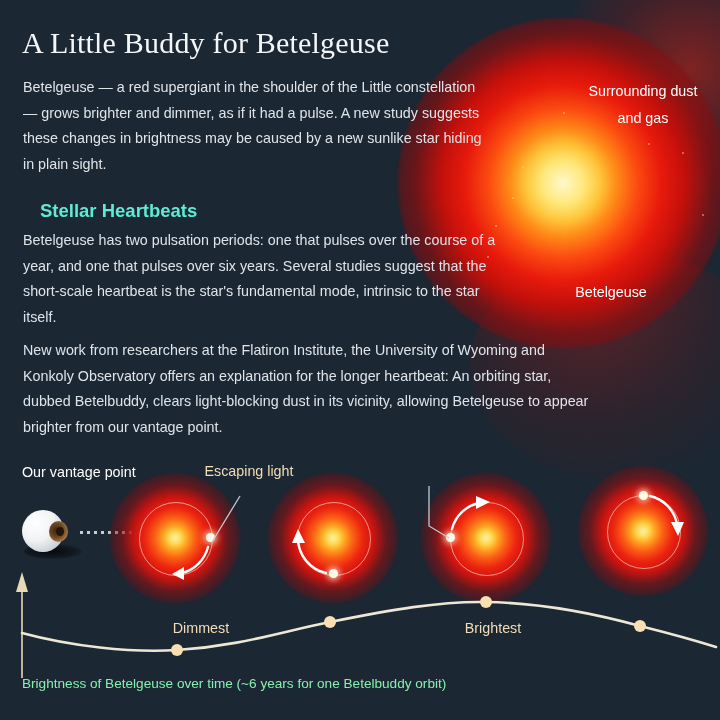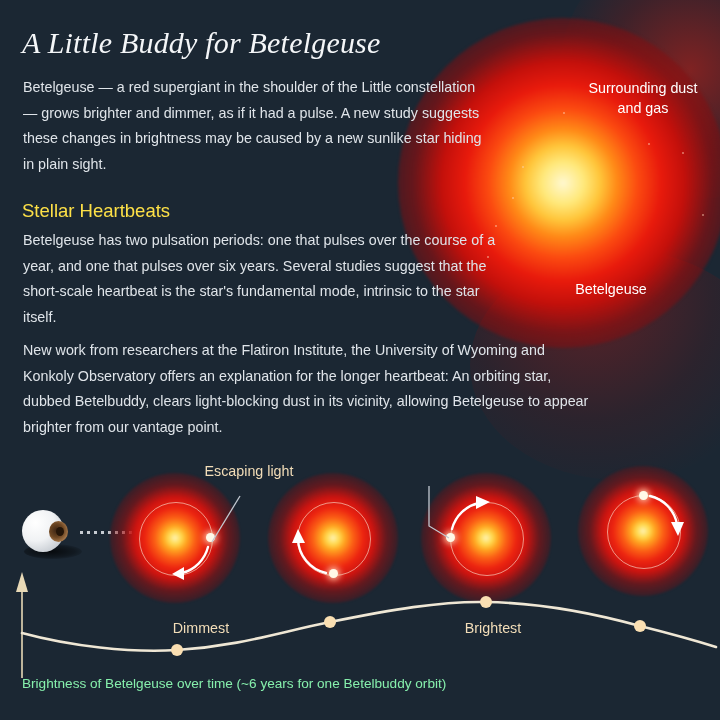--- a/index.html
+++ b/index.html
@@ -31,37 +31,37 @@
     left:470px;top:250px;width:300px;height:230px;
     background:radial-gradient(circle at 40% 20%,
       rgba(190,26,22,0.40) 0%, rgba(120,18,18,0.18) 48%, rgba(27,39,51,0) 78%);
   }
   .speck{position:absolute;border-radius:50%;background:#ffd9c0;opacity:.55;}
 
   
   #headline{
     position:absolute;left:22px;top:26px;
     font-family:"Liberation Serif",serif;
-    font-size:30px;color:#f4f6f8;letter-spacing:.2px;white-space:nowrap;font-style:italic;
+    font-size:30px;color:#f4f6f8;letter-spacing:.2px;white-space:nowrap;
   }
   .body-copy{
     position:absolute;left:23px;
     color:#dfe4e9;font-size:14.3px;line-height:25.5px;
   }
   #para-intro{top:75px;width:470px;}
   #subhead{
-    position:absolute;left:22px;top:200px;
-    font-size:18.5px;font-weight:normal;color:#fde047;
+    position:absolute;left:40px;top:200px;
+    font-size:18.5px;font-weight:bold;color:#5eead4;
   }
   #para-heart{top:228px;width:480px;}
   #para-study{top:338px;width:570px;}
 
   
   .star-label{
-    position:absolute;color:#ffffff;font-size:14.3px;line-height:20px;
+    position:absolute;color:#ffffff;font-size:14.3px;line-height:27px;
     text-align:center;
   }
   #lbl-dust{left:578px;top:78px;width:130px;}
   #lbl-betelgeuse{left:521px;top:279px;width:180px;}
 
   
   .diag-label{position:absolute;font-size:14.3px;line-height:19px;}
   .diag-label.white{color:#ffffff;}
   .diag-label.cream{color:#f2ddb8;}
   #lbl-vantage{left:22px;top:463px;width:120px;}
@@ -147,20 +147,21 @@
 
   <div id="subhead">Stellar Heartbeats</div>
 
   <div class="body-copy" id="para-study">New work from researchers at the Flatiron Institute, the University of Wyoming and Konkoly Observatory offers an explanation for the longer heartbeat: An orbiting star, dubbed Betelbuddy, clears light-blocking dust in its vicinity, allowing Betelgeuse to appear brighter from our vantage point.</div>
 
   <div class="body-copy" id="para-heart">Betelgeuse has two pulsation periods: one that pulses over the course of a year, and one that pulses over six years. Several studies suggest that the short-scale heartbeat is the star's fundamental mode, intrinsic to the star itself.</div>
 
   <div class="star-label" id="lbl-dust">Surrounding dust and gas</div>
   <div class="star-label" id="lbl-betelgeuse">Betelgeuse</div>
 
+  <div class="diag-label white" id="lbl-vantage">Our vantage point</div>
 
   <div id="eye-wrap">
     <div id="eye-shadow"></div>
     <div id="eye-ball"></div>
     <div id="eye-iris"></div>
     <div id="eye-pupil"></div>
   </div>
   <div id="sight-line"></div>
 
   <div class="sys" style="left:110px;top:473px;">

